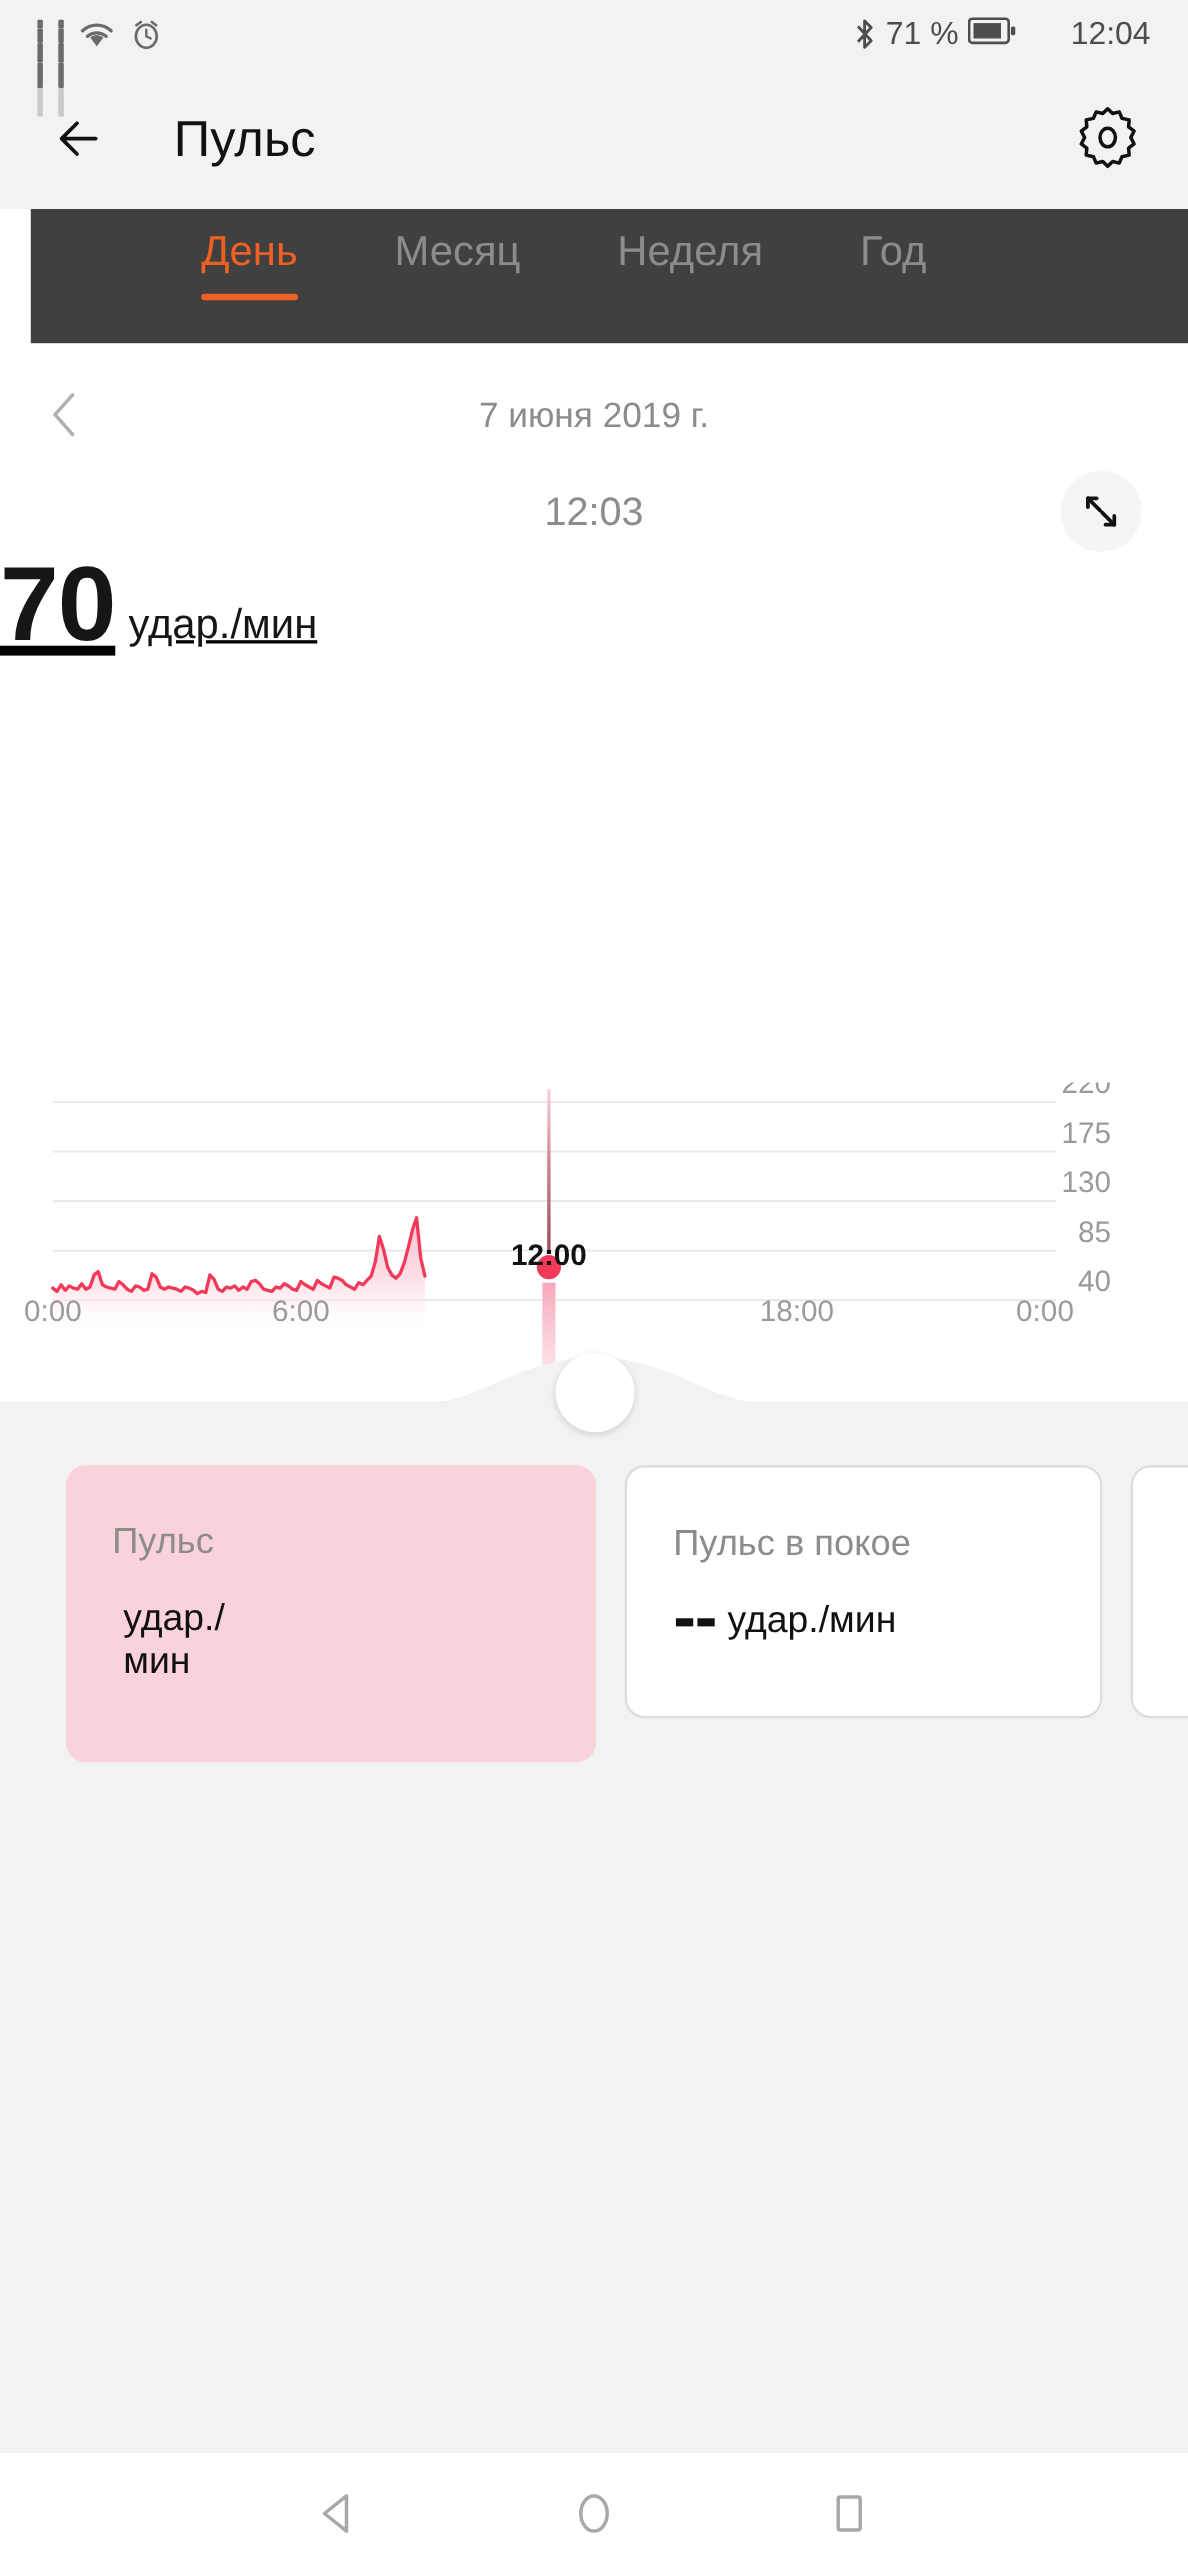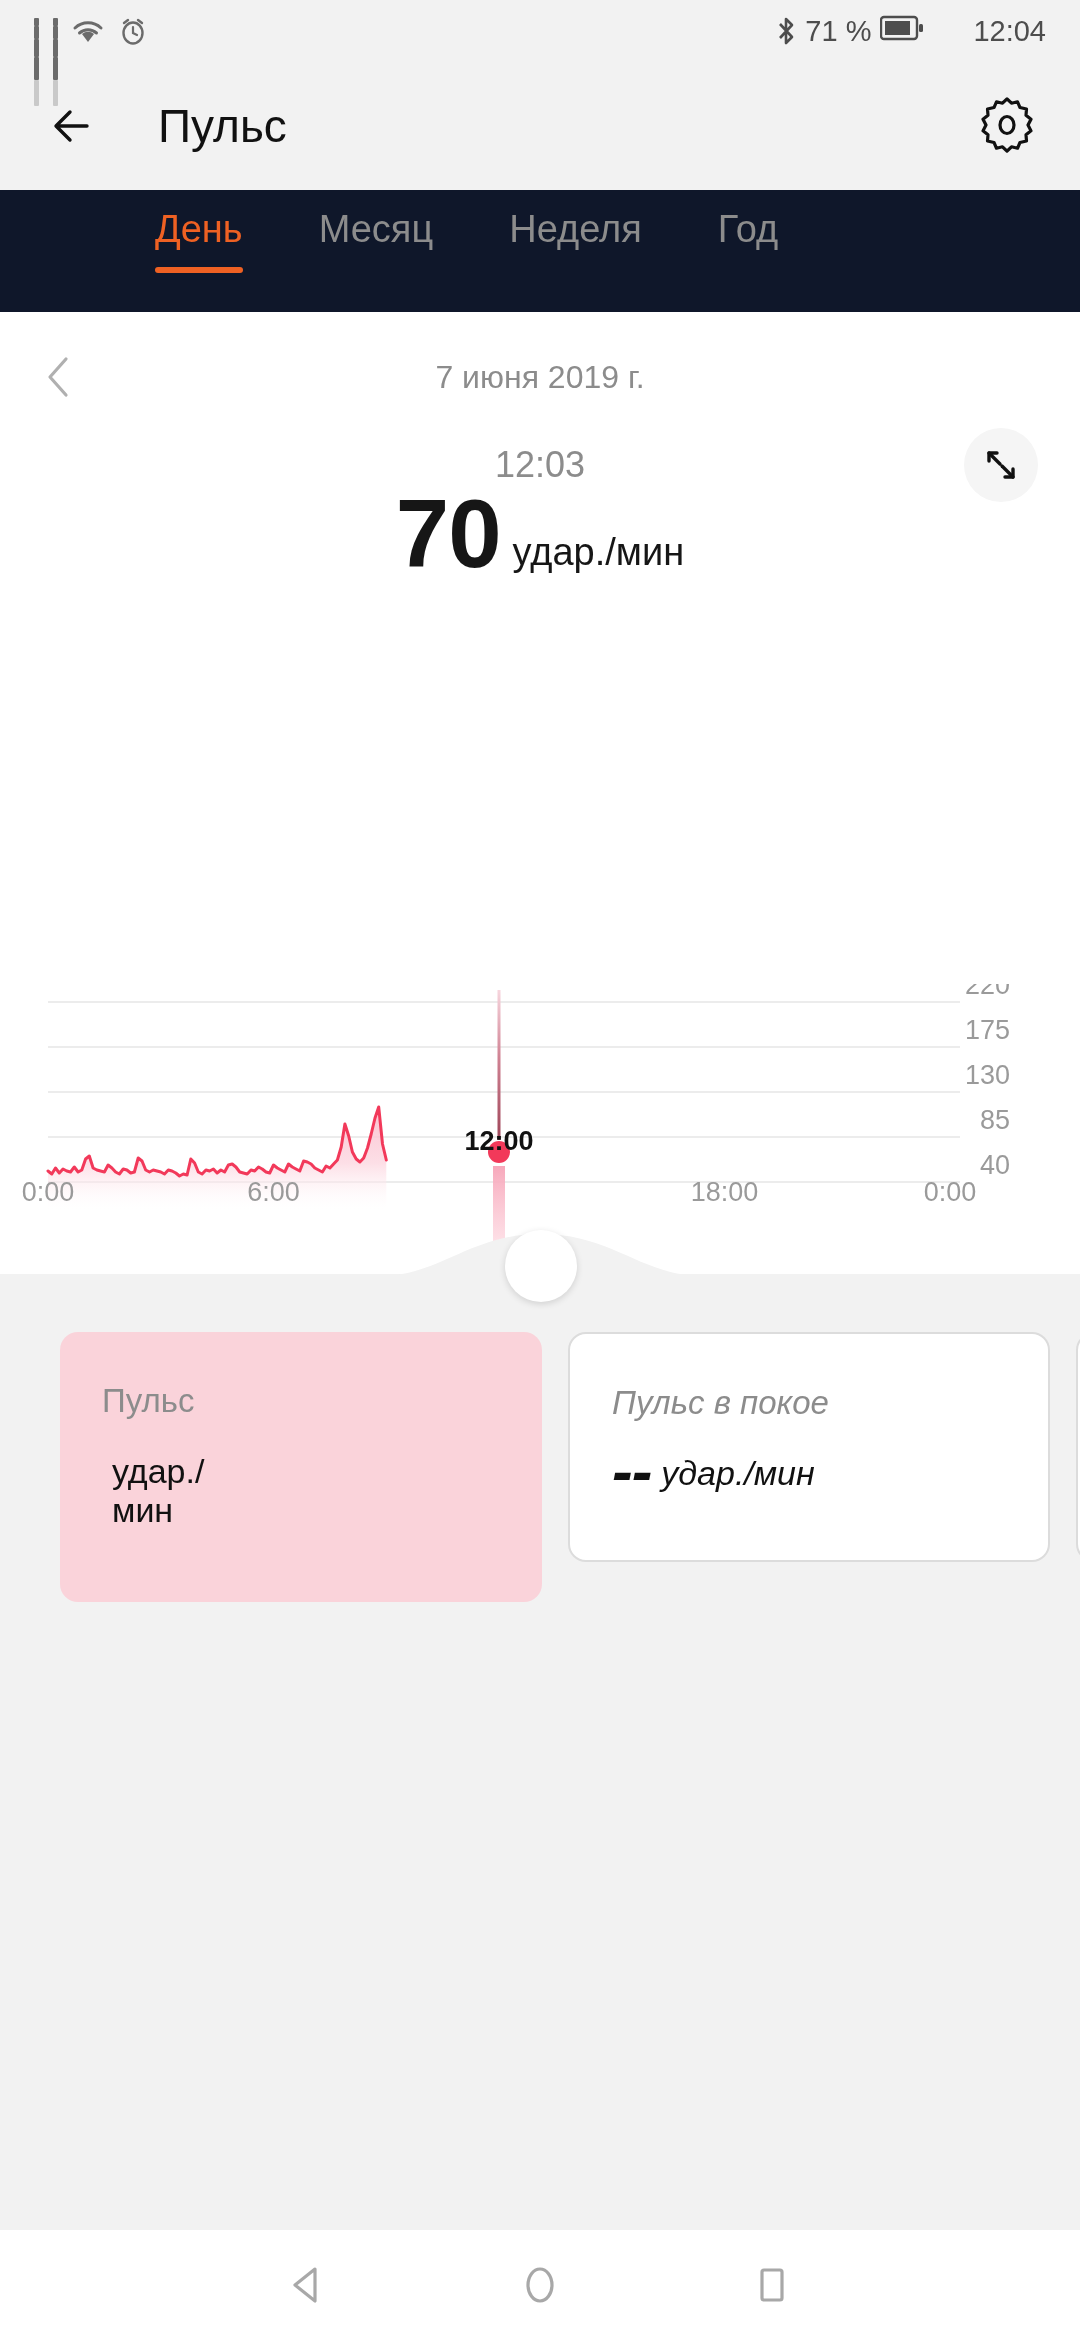--- a/index.html
+++ b/index.html
@@ -43,26 +43,27 @@
   }
   .back-arrow{ width:62px; height:62px; flex:0 0 auto; }
   .page-title{
     font-size:46px; color:#111; font-weight:400;
     margin-left:52px;
   }
   .gear{ margin-left:auto; width:58px; height:58px; }
 
   
   .tabs{
-    background:#0f172a;
+    background:#404040;
     height:122px;
     display:flex;
     align-items:flex-start;
     padding-left:155px;
-    gap:4px;
+    gap:16px;
+    margin-left:28px;
   }
   .tab{
     position:relative;
     font-size:38px;
     color:#8c8c8c;
     padding-top:18px;
     margin-right:72px;
     white-space:nowrap;
   }
   .tab.active{ color:#ee6123; }
@@ -91,22 +92,22 @@
   }
   .date-text{ font-size:32px; color:#8c8c8c; }
 
   .reading{
     margin-top:22px;
     position:relative;
     text-align:center;
   }
   .reading-time{ font-size:36px; color:#8c8c8c; }
   .reading-line{
-    margin-top:0;
-    display:flex; align-items:flex-end; justify-content:center;
+    margin-top:16px;
+    display:flex; align-items:flex-end; text-decoration:underline;
   }
   .reading-value{
     font-size:96px; font-weight:bold; color:#161616;
     line-height:1; letter-spacing:-1px;
   }
   .reading-unit{
     font-size:38px; color:#161616;
     margin-left:12px; margin-bottom:8px;
   }
   .expand-btn{
@@ -162,21 +163,21 @@
     padding:50px 42px 0 42px;
     flex:0 0 auto;
   }
   .card.pink{
     background:#fad3da;
     width:482px; height:270px;
   }
   .card.plain{
     background:#ffffff;
     border:2px solid #dcdcdc;
-    width:482px; height:230px;font-style:italic;
+    width:434px; height:230px;
   }
   .card.clipped{
     background:#ffffff;
     border:2px solid #dcdcdc;
     width:482px; height:230px;
   }
   .card-title{ font-size:33px; color:#8c8c8c; }
   .card-val-row{
     margin-top:16px;
     display:flex; align-items:flex-start;

